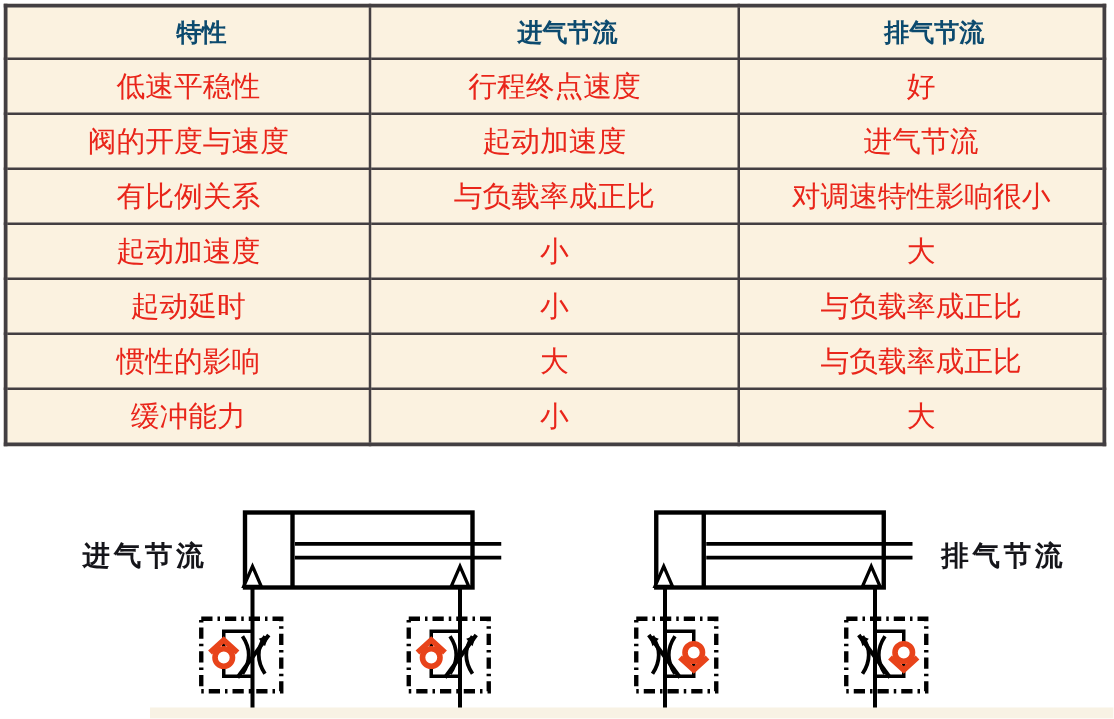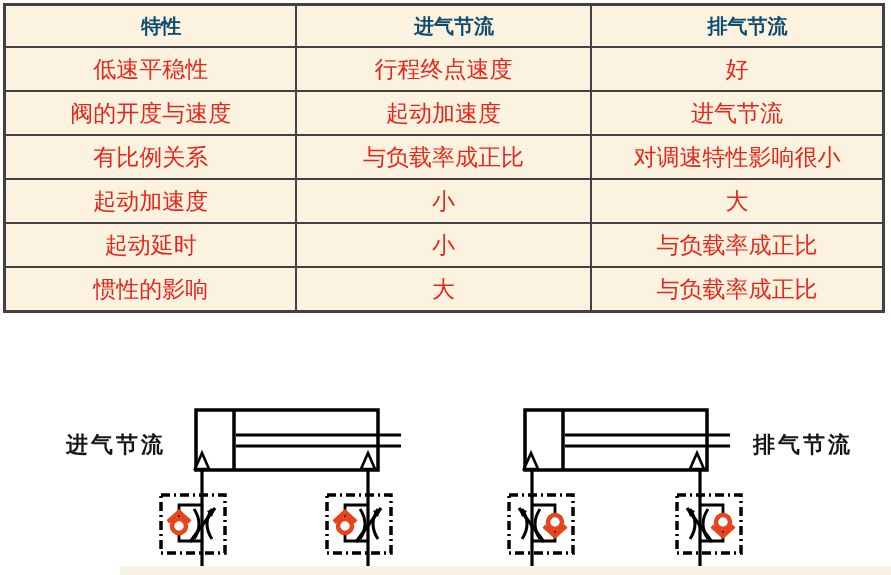--- a/index.html
+++ b/index.html
@@ -78,20 +78,25 @@
     <tr>
       <td>起动延时</td>
       <td>小</td>
       <td>与负载率成正比</td>
     </tr>
     <tr>
       <td>惯性的影响</td>
       <td>大</td>
       <td>与负载率成正比</td>
     </tr>
+    <tr>
+      <td>缓冲能力</td>
+      <td>小</td>
+      <td>大</td>
+    </tr>
   </tbody>
     </table>
 
   <div id="diagram-area">
     <div id="label-meter-in" class="circuit-label">进气节流</div>
     <div id="label-meter-out" class="circuit-label">排气节流</div>
 
     <svg id="diagram-svg" width="891" height="195" viewBox="0 380 891 195">
       <defs>
 

